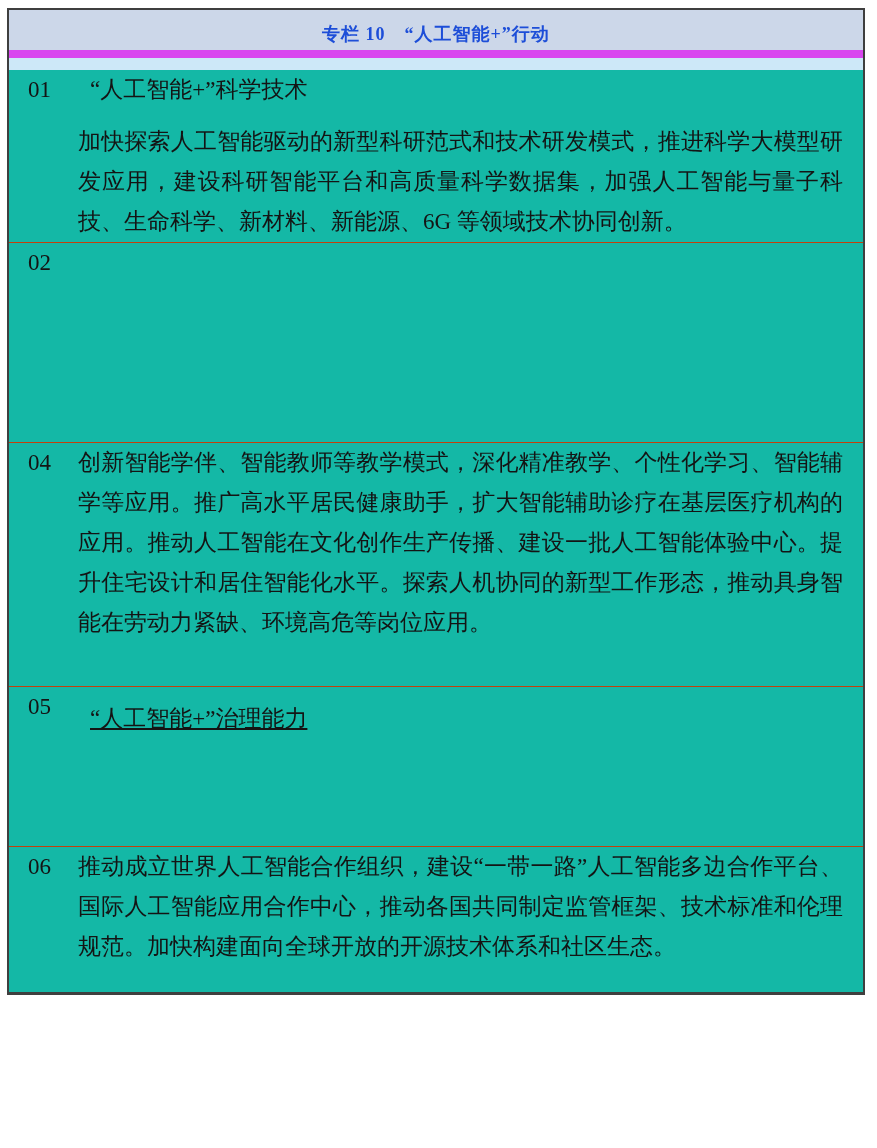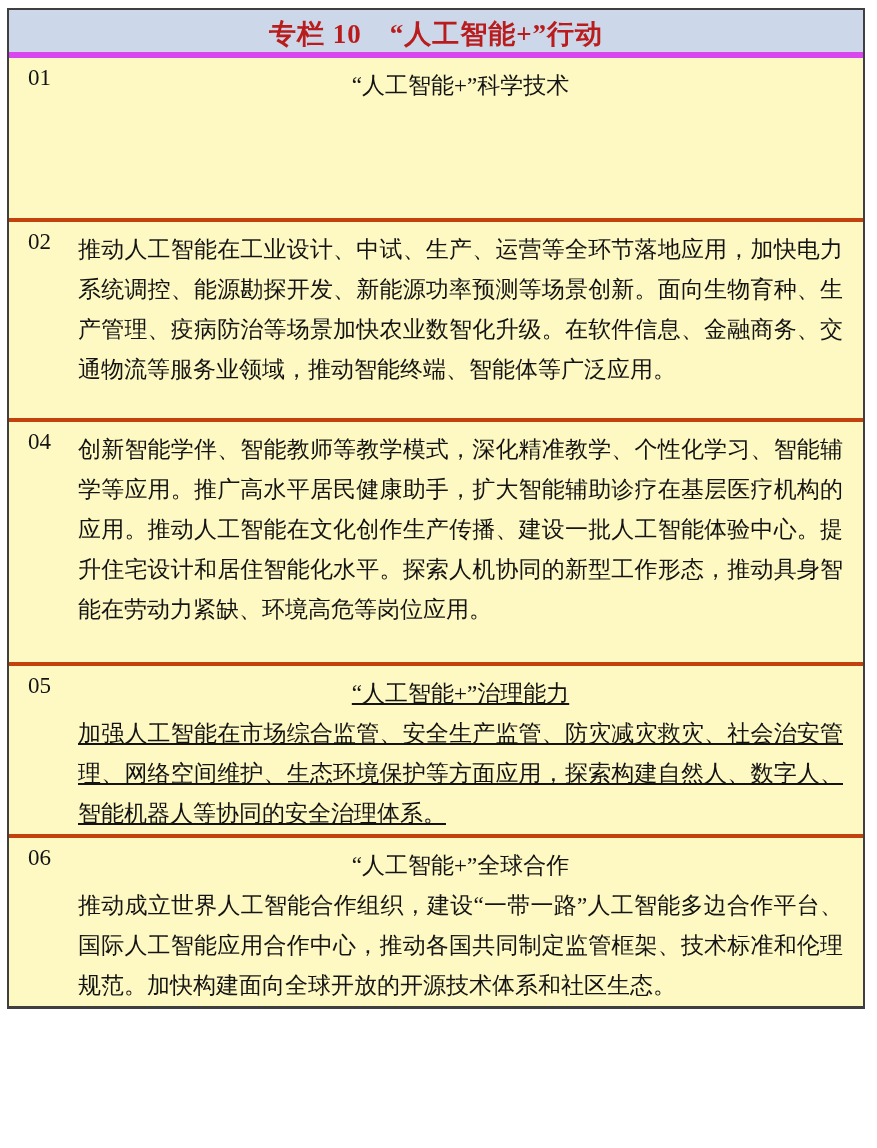--- a/index.html
+++ b/index.html
@@ -23,52 +23,51 @@
     width: 858px;
     border: 2px solid #3f3f3f;
     border-bottom-width: 3px;
     background: #cde8f8;
   }
   .tbl-header {
     height: 48px;
     line-height: 48px;
     text-align: center;
     font-weight: bold;
-    font-size: 27px;
-    color: #b91c1c;
+    font-size: 18px;
+    color: #1d4ed8;
     background: #ccd7e9;
-    border-bottom: 6px solid #d946ef;
+    border-bottom: 8px solid #d946ef;
     letter-spacing: 1px;
   }
   .tbl-section {
     position: relative;
-    background: #fef9c3;
-    padding: 8px 20px 0 69px;
+    background: #14b8a6;
+    padding: 0 20px 0 69px;
     font-size: 23px;
     line-height: 40px;
     color: #141414;
   }
   .tbl-section + .tbl-section {
-    border-top: 4px solid #c2410c;
+    border-top: 1px solid #c2410c;
   }
   .sec-num {
     position: absolute;
     left: 19px;
     top: 0;
     line-height: 40px;
     font-size: 23px;
     color: #141414;
   }
   .sec-title {
-    margin: 0;
+    margin: 12px;
     font-size: 23px;
     font-weight: normal;
     line-height: 40px;
     white-space: nowrap;
-    text-align: center;
   }
   .sec-body {
     margin: 0;
     text-align: justify;
     text-justify: inter-character;
   }
   
   .s1 { min-height: 160px; }
   .s2 { min-height: 200px; }
   .s3 { min-height: 160px; }
@@ -80,39 +79,37 @@
 <body>
 
 <div class="canvas">
   <div class="tbl">
 
     <div class="tbl-header">专栏 10　“人工智能+”行动</div>
 
     <section class="tbl-section s1">
       <span class="sec-num">01</span>
       <h3 class="sec-title">“人工智能+”科学技术</h3>
+      <p class="sec-body">加快探索人工智能驱动的新型科研范式和技术研发模式，推进科学大模型研发应用，建设科研智能平台和高质量科学数据集，加强人工智能与量子科技、生命科学、新材料、新能源、6G 等领域技术协同创新。</p>
     </section>
 
     <section class="tbl-section s2">
       <span class="sec-num">02</span>
-      <p class="sec-body">推动人工智能在工业设计、中试、生产、运营等全环节落地应用，加快电力系统调控、能源勘探开发、新能源功率预测等场景创新。面向生物育种、生产管理、疫病防治等场景加快农业数智化升级。在软件信息、金融商务、交通物流等服务业领域，推动智能终端、智能体等广泛应用。</p>
     </section>
 
 
     <section class="tbl-section s4">
       <span class="sec-num">04</span>
       <p class="sec-body">创新智能学伴、智能教师等教学模式，深化精准教学、个性化学习、智能辅学等应用。推广高水平居民健康助手，扩大智能辅助诊疗在基层医疗机构的应用。推动人工智能在文化创作生产传播、建设一批人工智能体验中心。提升住宅设计和居住智能化水平。探索人机协同的新型工作形态，推动具身智能在劳动力紧缺、环境高危等岗位应用。</p>
     </section>
 
     <section class="tbl-section s5">
       <span class="sec-num">05</span>
       <h3 class="sec-title">“人工智能+”治理能力</h3>
-      <p class="sec-body">加强人工智能在市场综合监管、安全生产监管、防灾减灾救灾、社会治安管理、网络空间维护、生态环境保护等方面应用，探索构建自然人、数字人、智能机器人等协同的安全治理体系。</p>
     </section>
 
     <section class="tbl-section s6">
       <span class="sec-num">06</span>
-      <h3 class="sec-title">“人工智能+”全球合作</h3>
       <p class="sec-body">推动成立世界人工智能合作组织，建设“一带一路”人工智能多边合作平台、国际人工智能应用合作中心，推动各国共同制定监管框架、技术标准和伦理规范。加快构建面向全球开放的开源技术体系和社区生态。</p>
     </section>
 
   </div>
 </div>
 
 </body></html>

